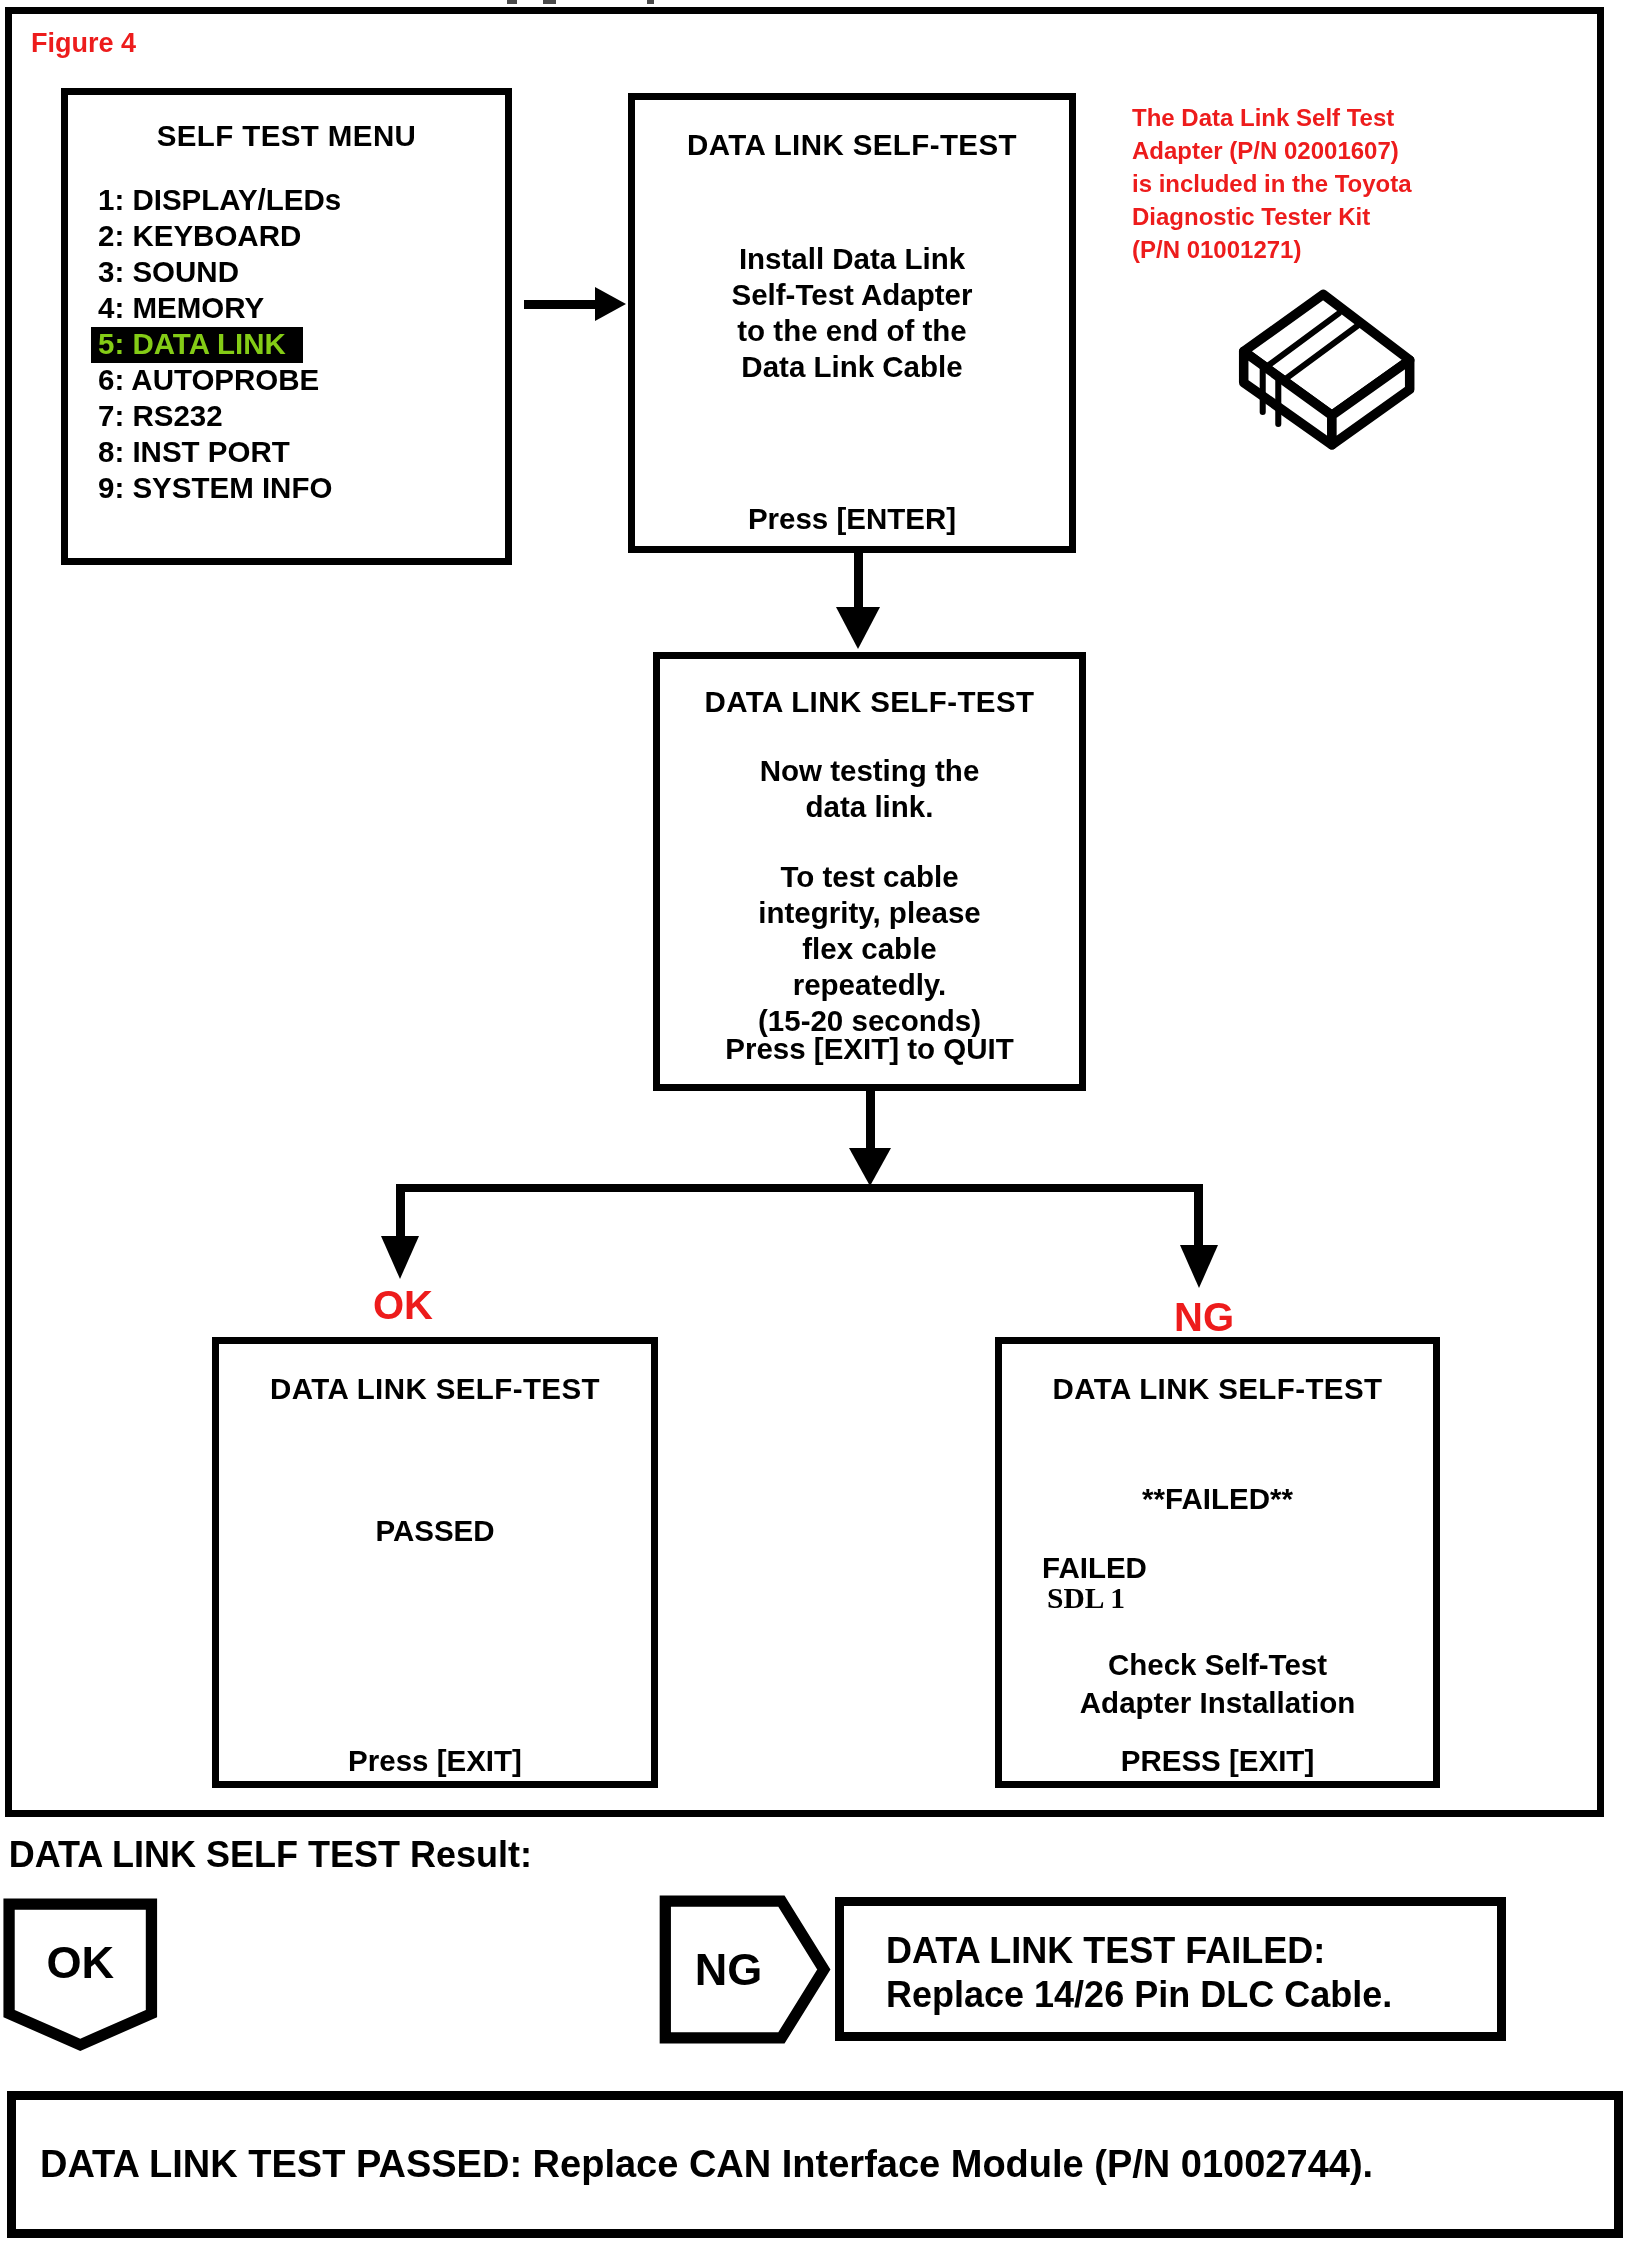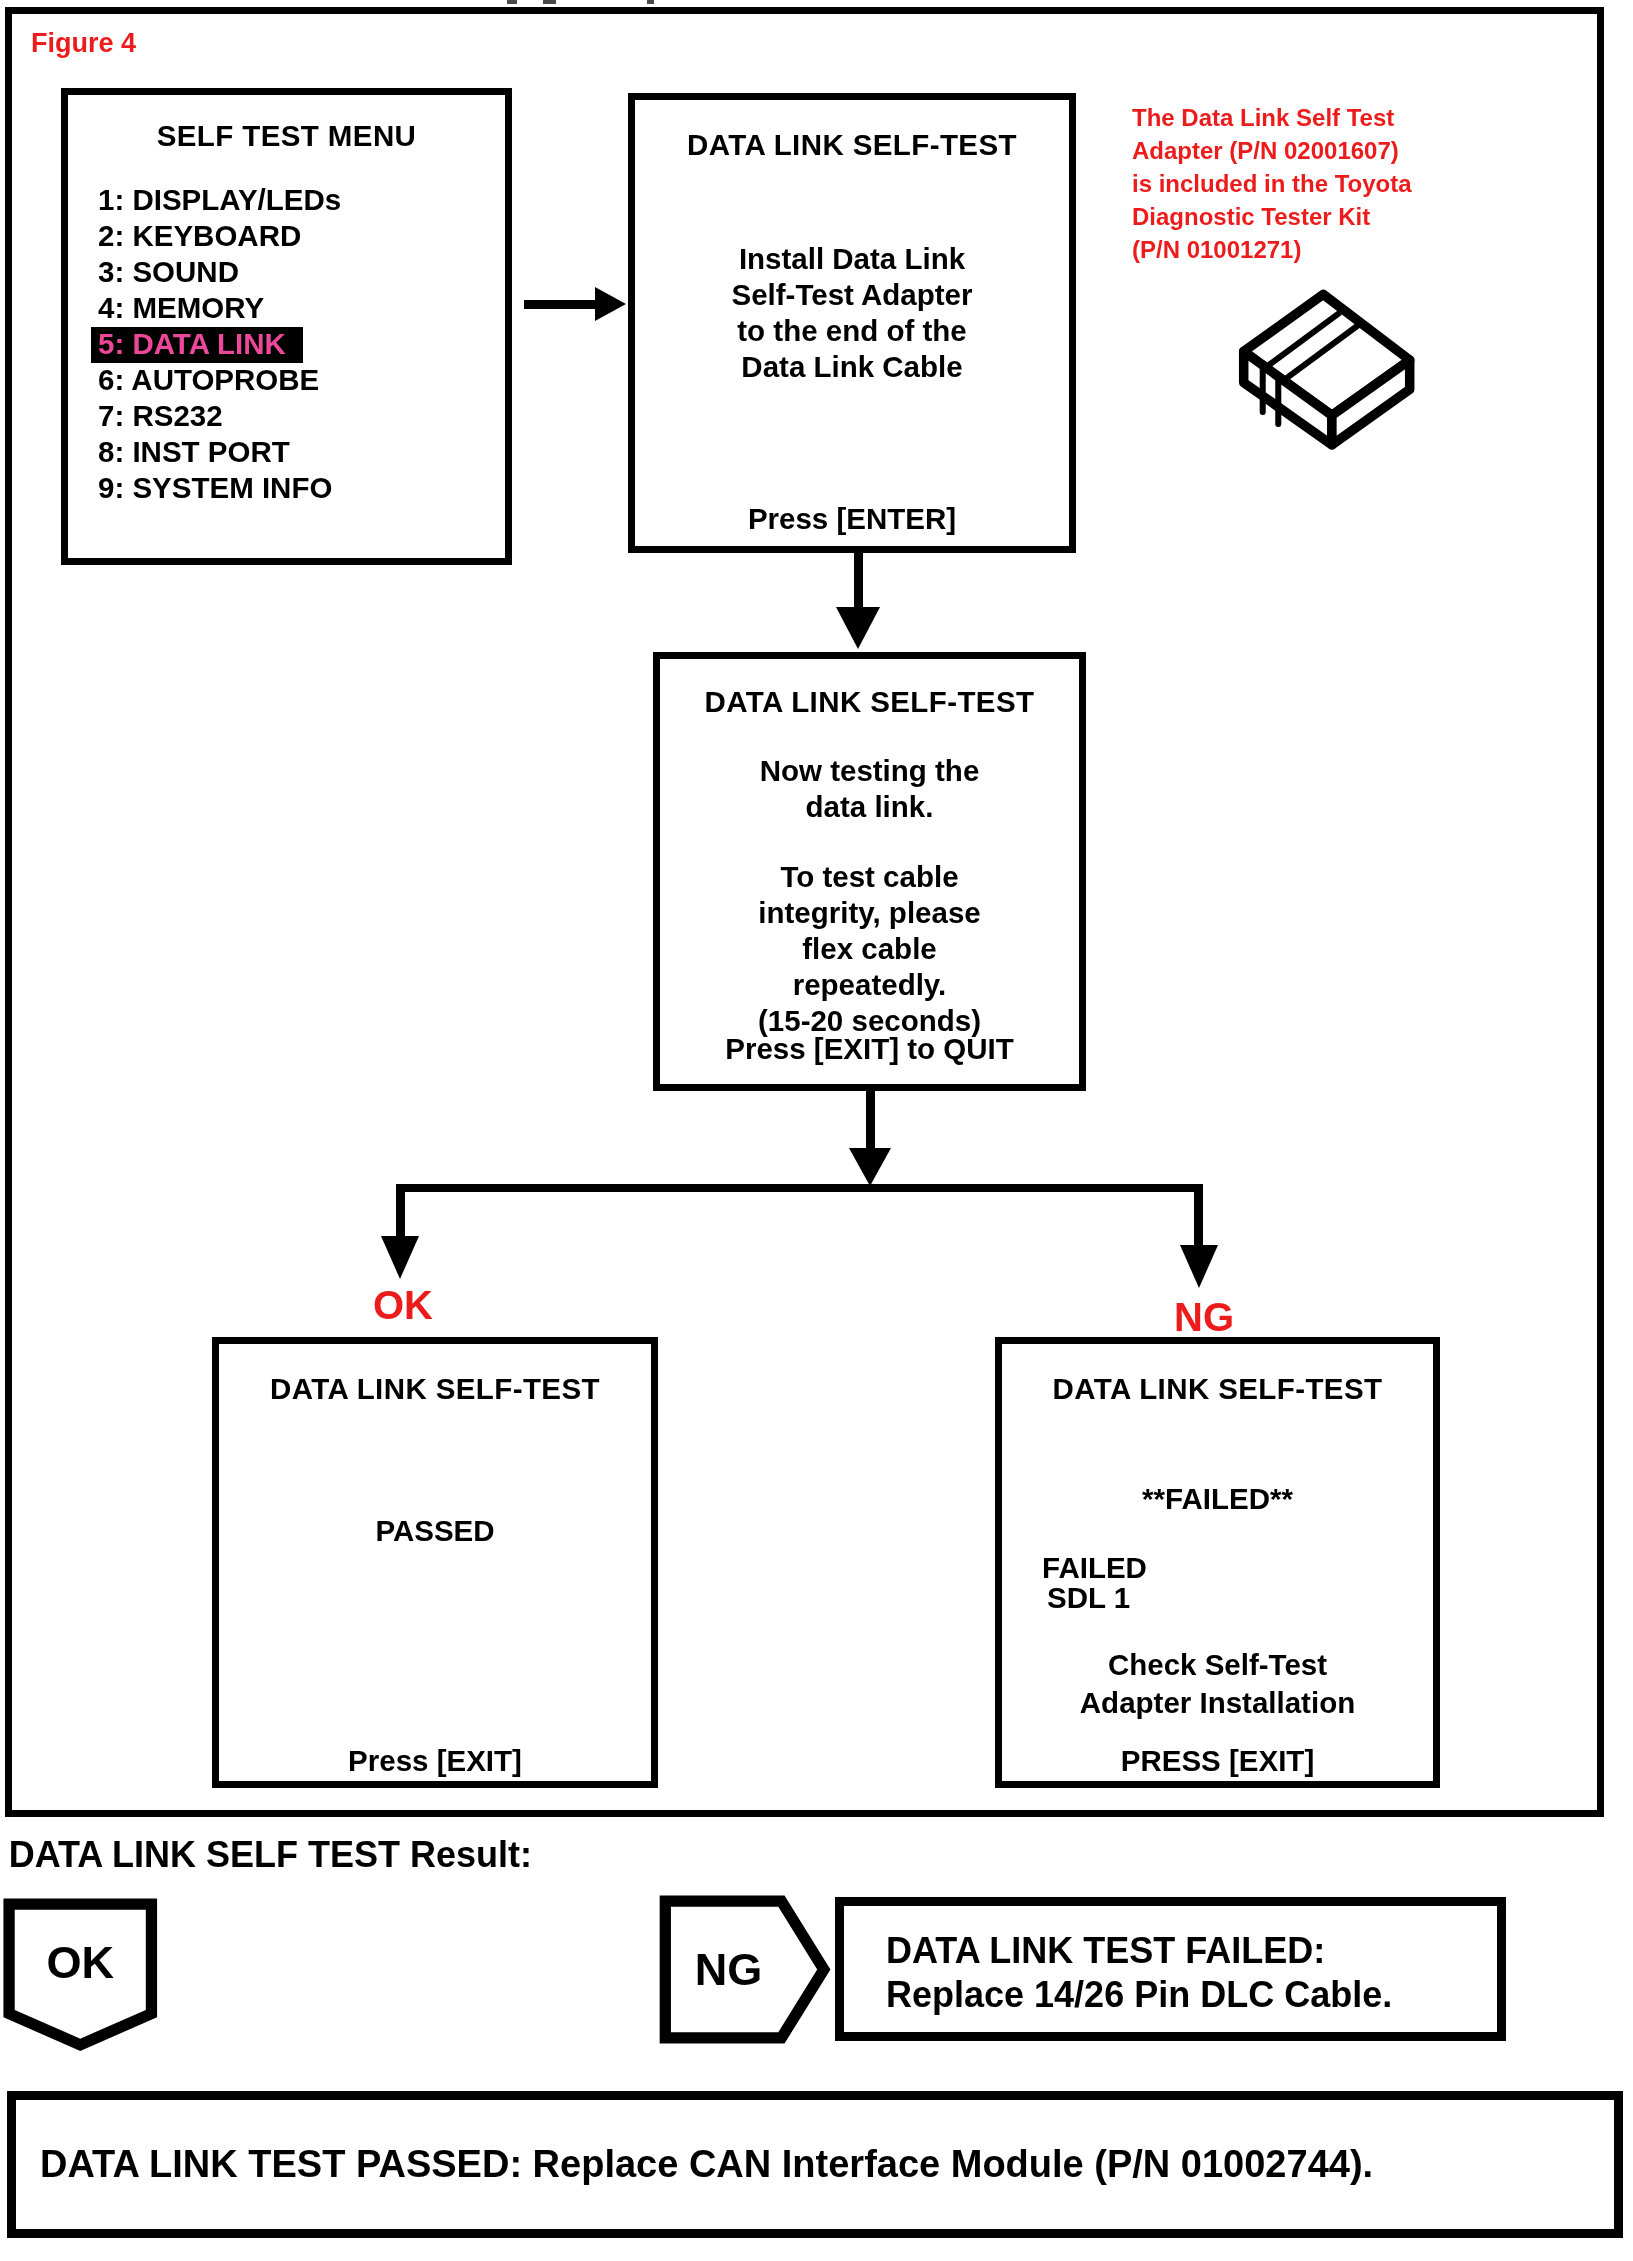--- a/index.html
+++ b/index.html
@@ -33,21 +33,21 @@
     font-size:29.5px;
     letter-spacing:0.4px;
     white-space:nowrap;
   }
   .bodytext{font-size:29.5px;line-height:36px;}
   .ctr{text-align:center;left:0;right:0;}
   .menu-item{height:36px;font-size:29.5px;white-space:nowrap;}
   .menu-hi{
     display:inline-block;
     background:#000;
-    color:#ec4899;
+    color:#84cc16;
     padding:0 17.3px 1.7px 7px;
     margin-left:-7px;
     text-align:center;
   }
   .redtext{color:#ed1c1c;}
   .hline,.vline{position:absolute;background:#000;}
   .arrowhead-down{position:absolute;width:0;height:0;}
   .arrowhead-right{position:absolute;width:0;height:0;}
   .fragment{position:absolute;background:#4a4a4a;}
   .resultline{white-space:nowrap;}
@@ -160,21 +160,21 @@
   <div class="screenbox" style="left:212px;top:1337px;width:446px;height:451px;">
     <div class="boxtitle" style="top:28px;">DATA LINK SELF-TEST</div>
     <div class="abs bodytext ctr" style="top:169px;">PASSED</div>
     <div class="abs bodytext ctr" style="top:399px;">Press [EXIT]</div>
   </div>
 
   <div class="screenbox" style="left:995px;top:1337px;width:445px;height:451px;">
     <div class="boxtitle" style="top:28px;">DATA LINK SELF-TEST</div>
     <div class="abs bodytext ctr" style="top:137px;">**FAILED**</div>
     <div class="abs bodytext" style="left:40px;top:206px;">FAILED</div>
-    <div class="abs bodytext" style="left:45px;top:236px;">SDL 1</div>
+    <div class="abs bodytext" style="left:45px;top:236px;font-family:Liberation Serif, serif;">SDL 1</div>
     <div class="abs bodytext ctr" style="top:302px;line-height:38px;">
       <div>Check Self-Test</div>
       <div>Adapter Installation</div>
     </div>
     <div class="abs bodytext ctr" style="top:399px;">PRESS [EXIT]</div>
   </div>
 
   <div class="abs" style="left:8.7px;top:1834px;font-size:36px;white-space:nowrap;">DATA LINK SELF TEST Result:</div>
 
   <div class="abs" style="left:2.6px;top:1898px;">

